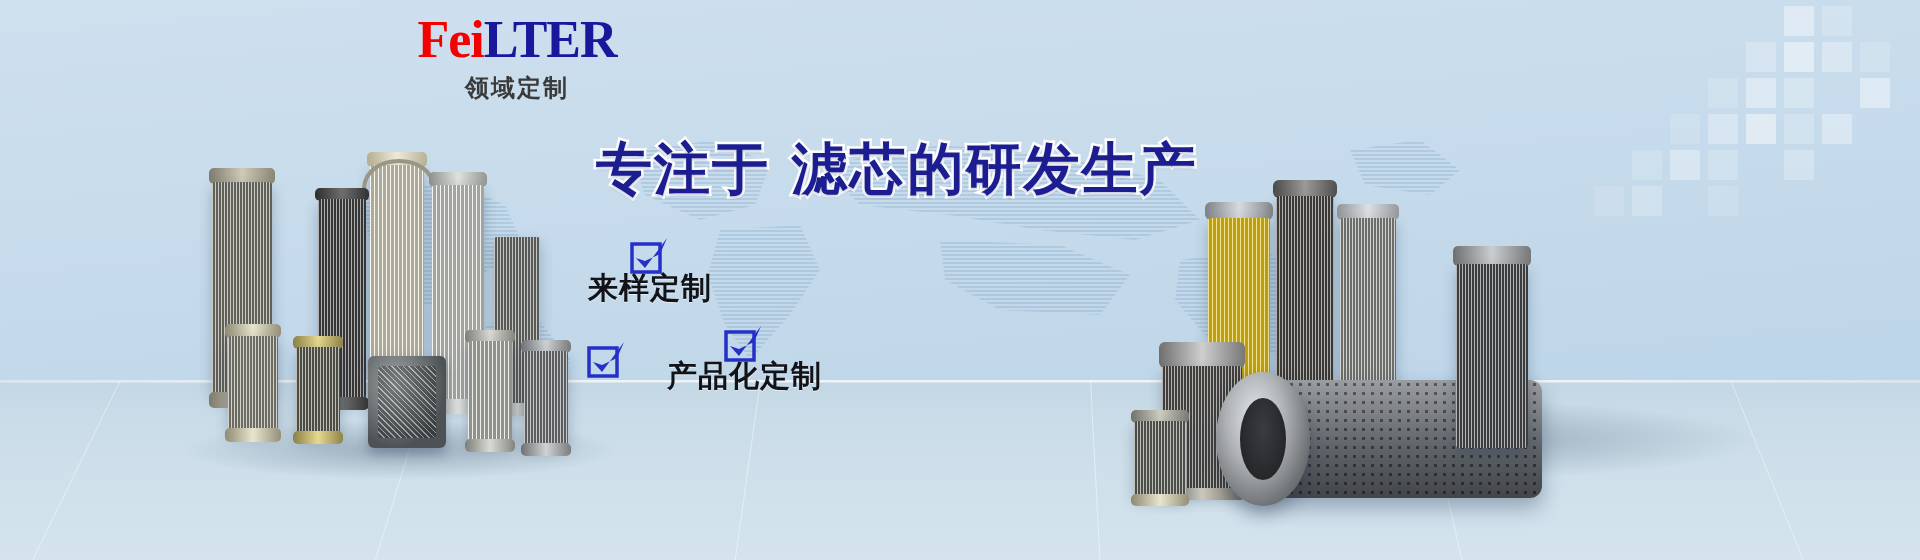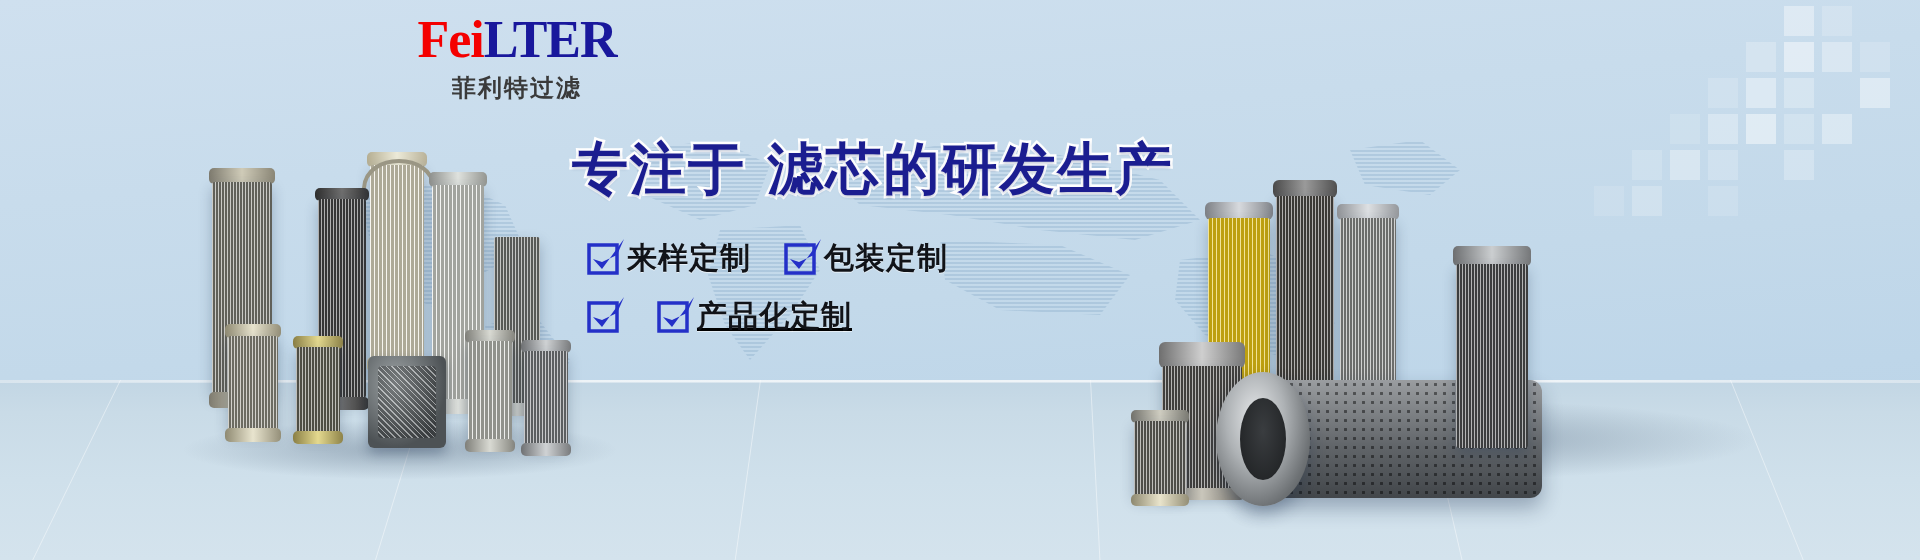--- a/index.html
+++ b/index.html
@@ -47,36 +47,36 @@
   .logo-lter{color:#19189c;text-align:center;}
   .logo-cn{
     margin-top:4px;
     font-family:"DejaVu Sans","Liberation Sans",sans-serif;
     font-weight:700;font-size:24px;letter-spacing:2px;color:#3a3a3a;
     white-space:nowrap;
   }
 
   
   .headline{
-    position:absolute;left:572px;top:138px;
+    position:absolute;left:596px;top:138px;
     font-family:"DejaVu Sans","Liberation Sans",sans-serif;
     font-weight:700;font-size:56px;line-height:62px;letter-spacing:2px;
     color:#1b1d90;white-space:nowrap;
     -webkit-text-stroke:5px #ffffff;
     paint-order:stroke fill;
     text-shadow:0 2px 3px rgba(40,60,110,.25);
   }
 
   
   .features{position:absolute;left:588px;top:242px;width:600px;}
   .feat-row{display:flex;align-items:center;white-space:nowrap;}
   .feat-row.row1{margin-bottom:26px;}
-  .feat{display:flex;align-items:center;}
+  .feat{display:flex;align-items:center;flex-direction:column;}
   .feat + .feat{margin-left:34px;}
-  .feat.gap-wide + .feat{margin-left:31px;text-decoration:underline;}
+  .feat.gap-wide + .feat{margin-left:40px;}
   .check-icon{
     position:relative;width:30px;height:30px;margin-right:9px;flex:0 0 auto;
   }
   .check-icon svg{position:absolute;left:-5px;top:-8px;width:44px;height:42px;overflow:visible;}
   .feat-label{
     font-family:"DejaVu Sans","Liberation Sans",sans-serif;
     font-weight:700;font-size:30px;line-height:32px;letter-spacing:1px;
     color:#111318;
     text-shadow:0 1px 0 rgba(255,255,255,.55);
   }
@@ -293,48 +293,39 @@
         <div class="body mesh" style="top:11px;bottom:10px;background-color:#6e6e68;"></div>
         <div class="cap" style="bottom:0;height:12px;background:linear-gradient(90deg,#8d886f,#e9e4cc,#938e76);"></div>
       </div>
     </div>
   </div>
 
   <div class="logo">
     <div class="logo-wordmark">
       <span class="logo-fei">Fei</span><span class="logo-lter">LTER</span>
     </div>
-    <div class="logo-cn">菲利特过滤</div>
+    <div class="logo-cn">领域定制</div>
   </div>
 
   <div class="headline">专注于 滤芯的研发生产</div>
 
   <div class="features">
 
     <div class="feat-row row1">
       <div class="feat">
         <span class="check-icon">
           <svg viewBox="0 0 44 42" aria-hidden="true">
             <rect x="6" y="10" width="28" height="28" fill="none" stroke="#2430c8" stroke-width="3.5"></rect>
             <path d="M10 24 L19 34 L41 4 L34 20 L19 27 Z" fill="#2430c8"></path>
           </svg>
         </span>
         <span class="feat-label">来样定制</span>
       </div>
 
 
-      <div class="feat">
-        <span class="check-icon">
-          <svg viewBox="0 0 44 42" aria-hidden="true">
-            <rect x="6" y="10" width="28" height="28" fill="none" stroke="#2430c8" stroke-width="3.5"></rect>
-            <path d="M10 24 L19 34 L41 4 L34 20 L19 27 Z" fill="#2430c8"></path>
-          </svg>
-        </span>
-        <span class="feat-label">包装定制</span>
-      </div>
     </div>
 
     <div class="feat-row row2">
       <div class="feat gap-wide">
         <span class="check-icon">
           <svg viewBox="0 0 44 42" aria-hidden="true">
             <rect x="6" y="10" width="28" height="28" fill="none" stroke="#2430c8" stroke-width="3.5"></rect>
             <path d="M10 24 L19 34 L41 4 L34 20 L19 27 Z" fill="#2430c8"></path>
           </svg>
         </span>

